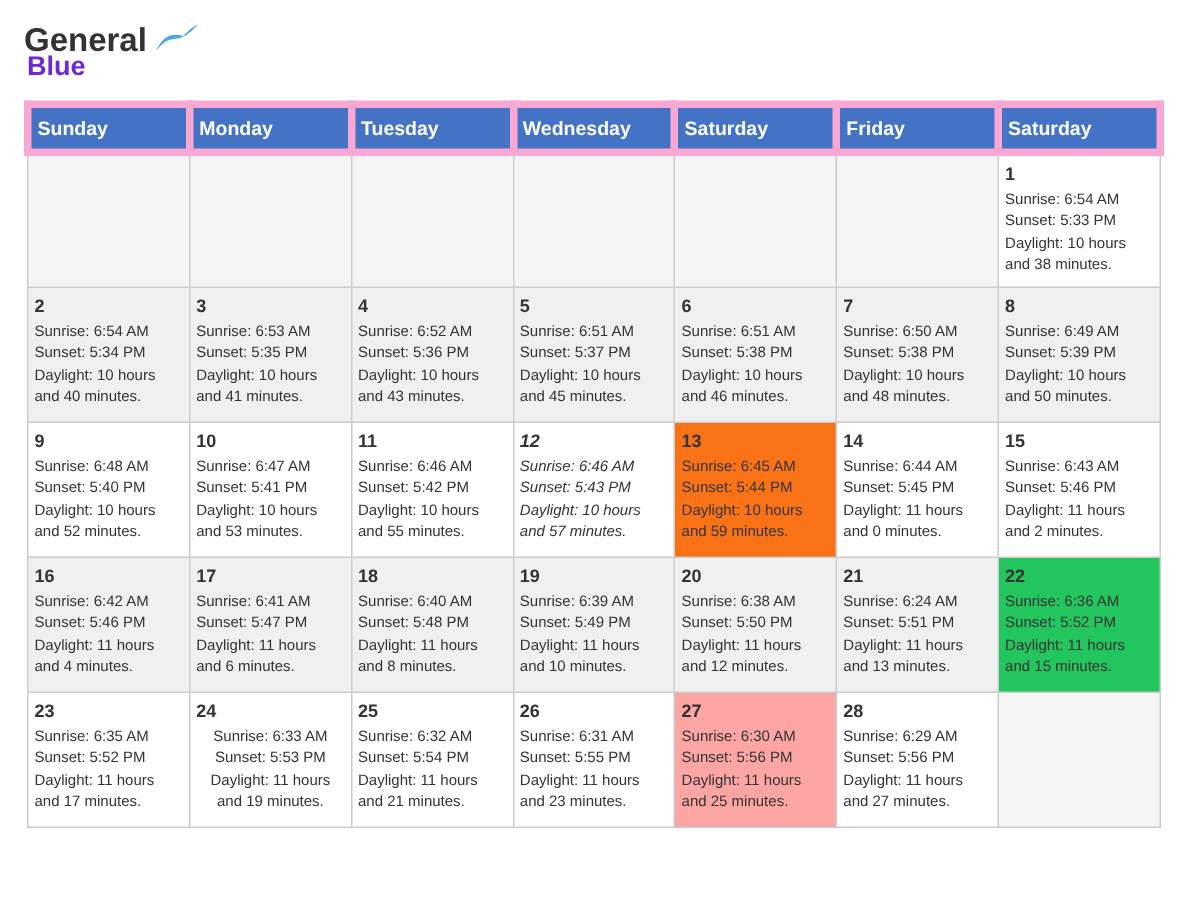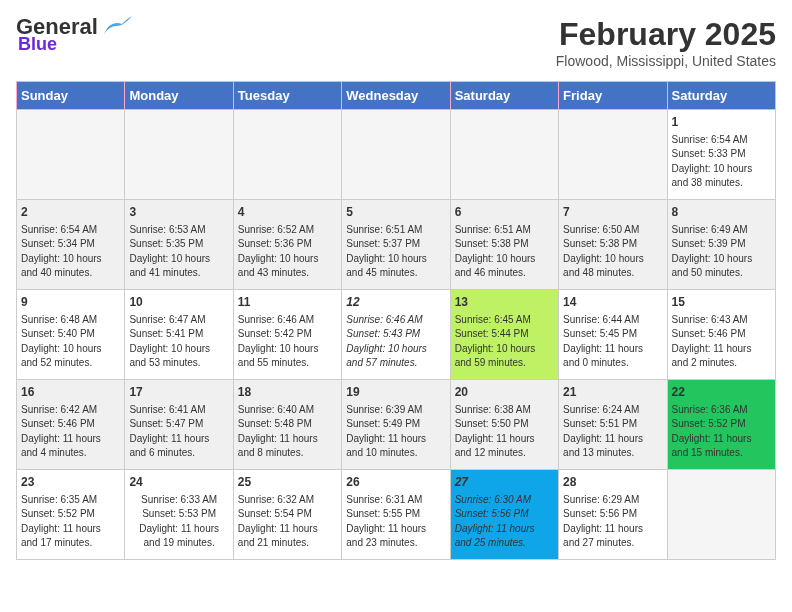--- a/index.html
+++ b/index.html
@@ -37,21 +37,21 @@
       width: 100%;
       border-collapse: collapse;
       table-layout: fixed;
     }
     th {
       background-color: #4472c4;
       color: #fff;
       font-size: 13px;
       padding: 6px 4px;
       text-align: left;
-      border: 1px solid #f9a8d4;
+      border: 5px solid #f9a8d4;
     }
     td {
       vertical-align: top;
       border: 1px solid #ccc;
       padding: 4px 4px;
       height: 90px;
       background: #fff;
       font-size: 10.5px;
       color: #333;
       line-height: 1.4;
@@ -80,24 +80,20 @@
 <div class="header">
   <div class="logo">
     <div style="display:flex; align-items:flex-end; gap:2px;">
       <span style="font-size:22px; font-weight:bold; color:#333; line-height:1;">General</span>
       <svg width="32" height="22" viewBox="0 0 32 22">
         <path d="M4 18 Q10 4 22 8 Q28 2 32 0 Q24 10 16 10 Q10 10 4 18Z" fill="#4da6e8"></path>
       </svg>
     </div>
     <span style="font-size:18px; font-weight:bold; color:#6d28d9; margin-top:-4px; margin-left:2px;">Blue</span>
   </div>
-  <div class="title-block">
-    <div class="month-title">February 2025</div>
-    <div class="location">Flowood, Mississippi, United States</div>
-  </div>
 </div>
 
 <table>
   <thead>
     <tr>
     <th>Sunday</th>
         <th>Monday</th>
         <th>Tuesday</th>
         <th>Wednesday</th>
         <th>Saturday</th>
@@ -194,21 +190,21 @@
 Daylight: 10 hours
 and 55 minutes.</div>
         </td>
         <td style="background: rgb(255, 255, 255); font-style: italic;">
           <span class="day-num">12</span>
           <div class="day-info" style="white-space: pre-line;">Sunrise: 6:46 AM
 Sunset: 5:43 PM
 Daylight: 10 hours
 and 57 minutes.</div>
         </td>
-        <td style="background: #bef264;">
+        <td style="background: #f97316;">
           <span class="day-num">13</span>
           <div class="day-info" style="white-space: pre-line;">Sunrise: 6:45 AM
 Sunset: 5:44 PM
 Daylight: 10 hours
 and 59 minutes.</div>
         </td>
         <td style="background: rgb(255, 255, 255);">
           <span class="day-num">14</span>
           <div class="day-info" style="white-space: pre-line;">Sunrise: 6:44 AM
 Sunset: 5:45 PM
@@ -296,21 +292,21 @@
 Daylight: 11 hours
 and 21 minutes.</div>
         </td>
         <td style="background: rgb(255, 255, 255);">
           <span class="day-num">26</span>
           <div class="day-info" style="white-space: pre-line;">Sunrise: 6:31 AM
 Sunset: 5:55 PM
 Daylight: 11 hours
 and 23 minutes.</div>
         </td>
-        <td style="background: #0ea5e9; font-style: italic;">
+        <td style="background: #fca5a5;">
           <span class="day-num">27</span>
           <div class="day-info" style="white-space: pre-line;">Sunrise: 6:30 AM
 Sunset: 5:56 PM
 Daylight: 11 hours
 and 25 minutes.</div>
         </td>
         <td style="background: rgb(255, 255, 255);">
           <span class="day-num">28</span>
           <div class="day-info" style="white-space: pre-line;">Sunrise: 6:29 AM
 Sunset: 5:56 PM

